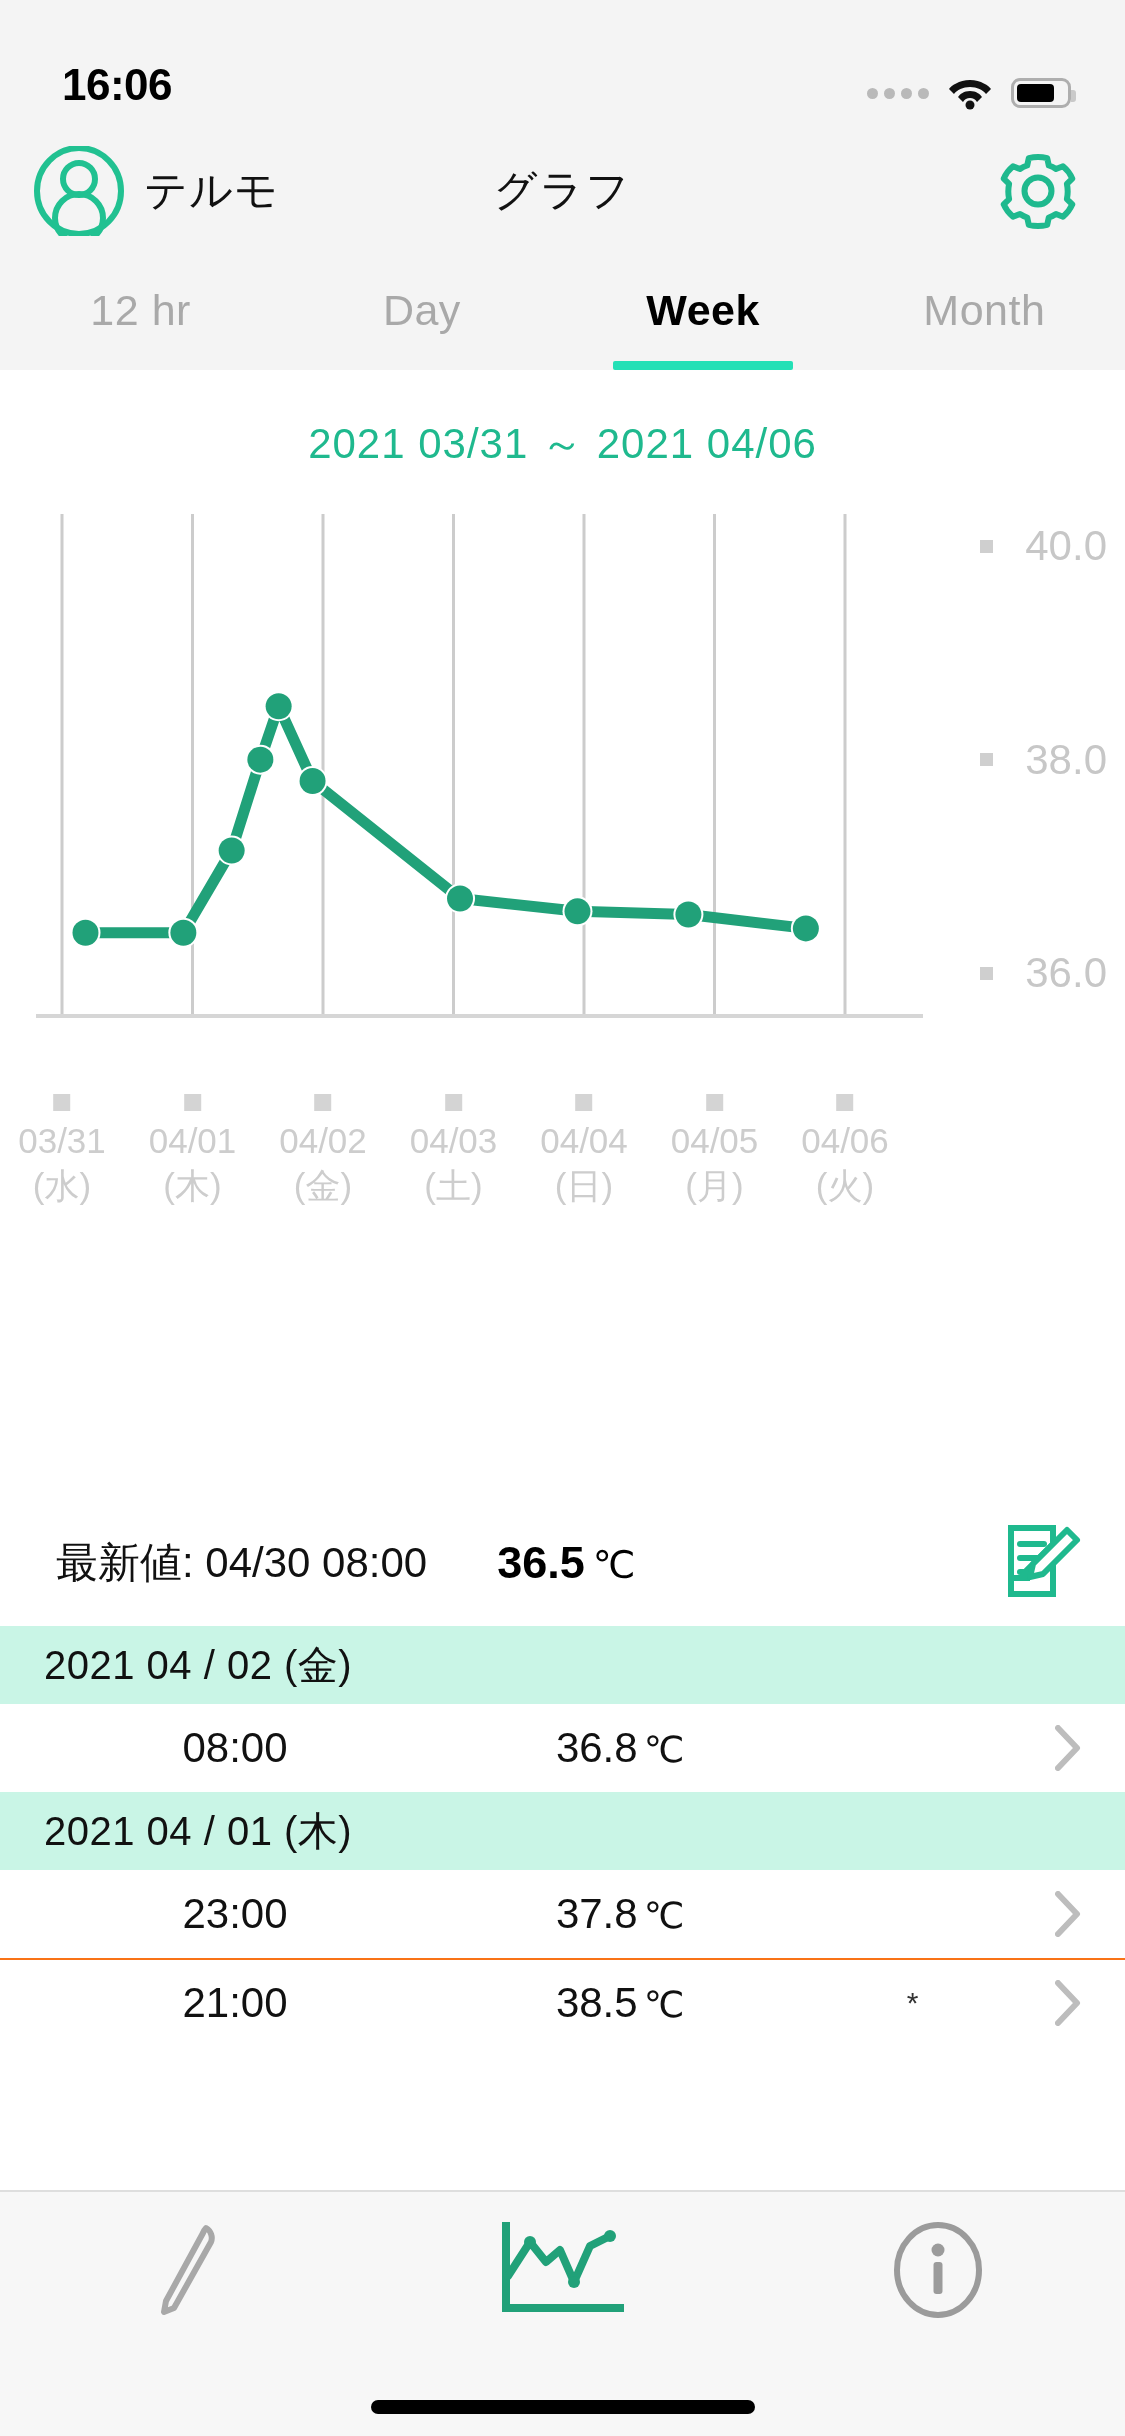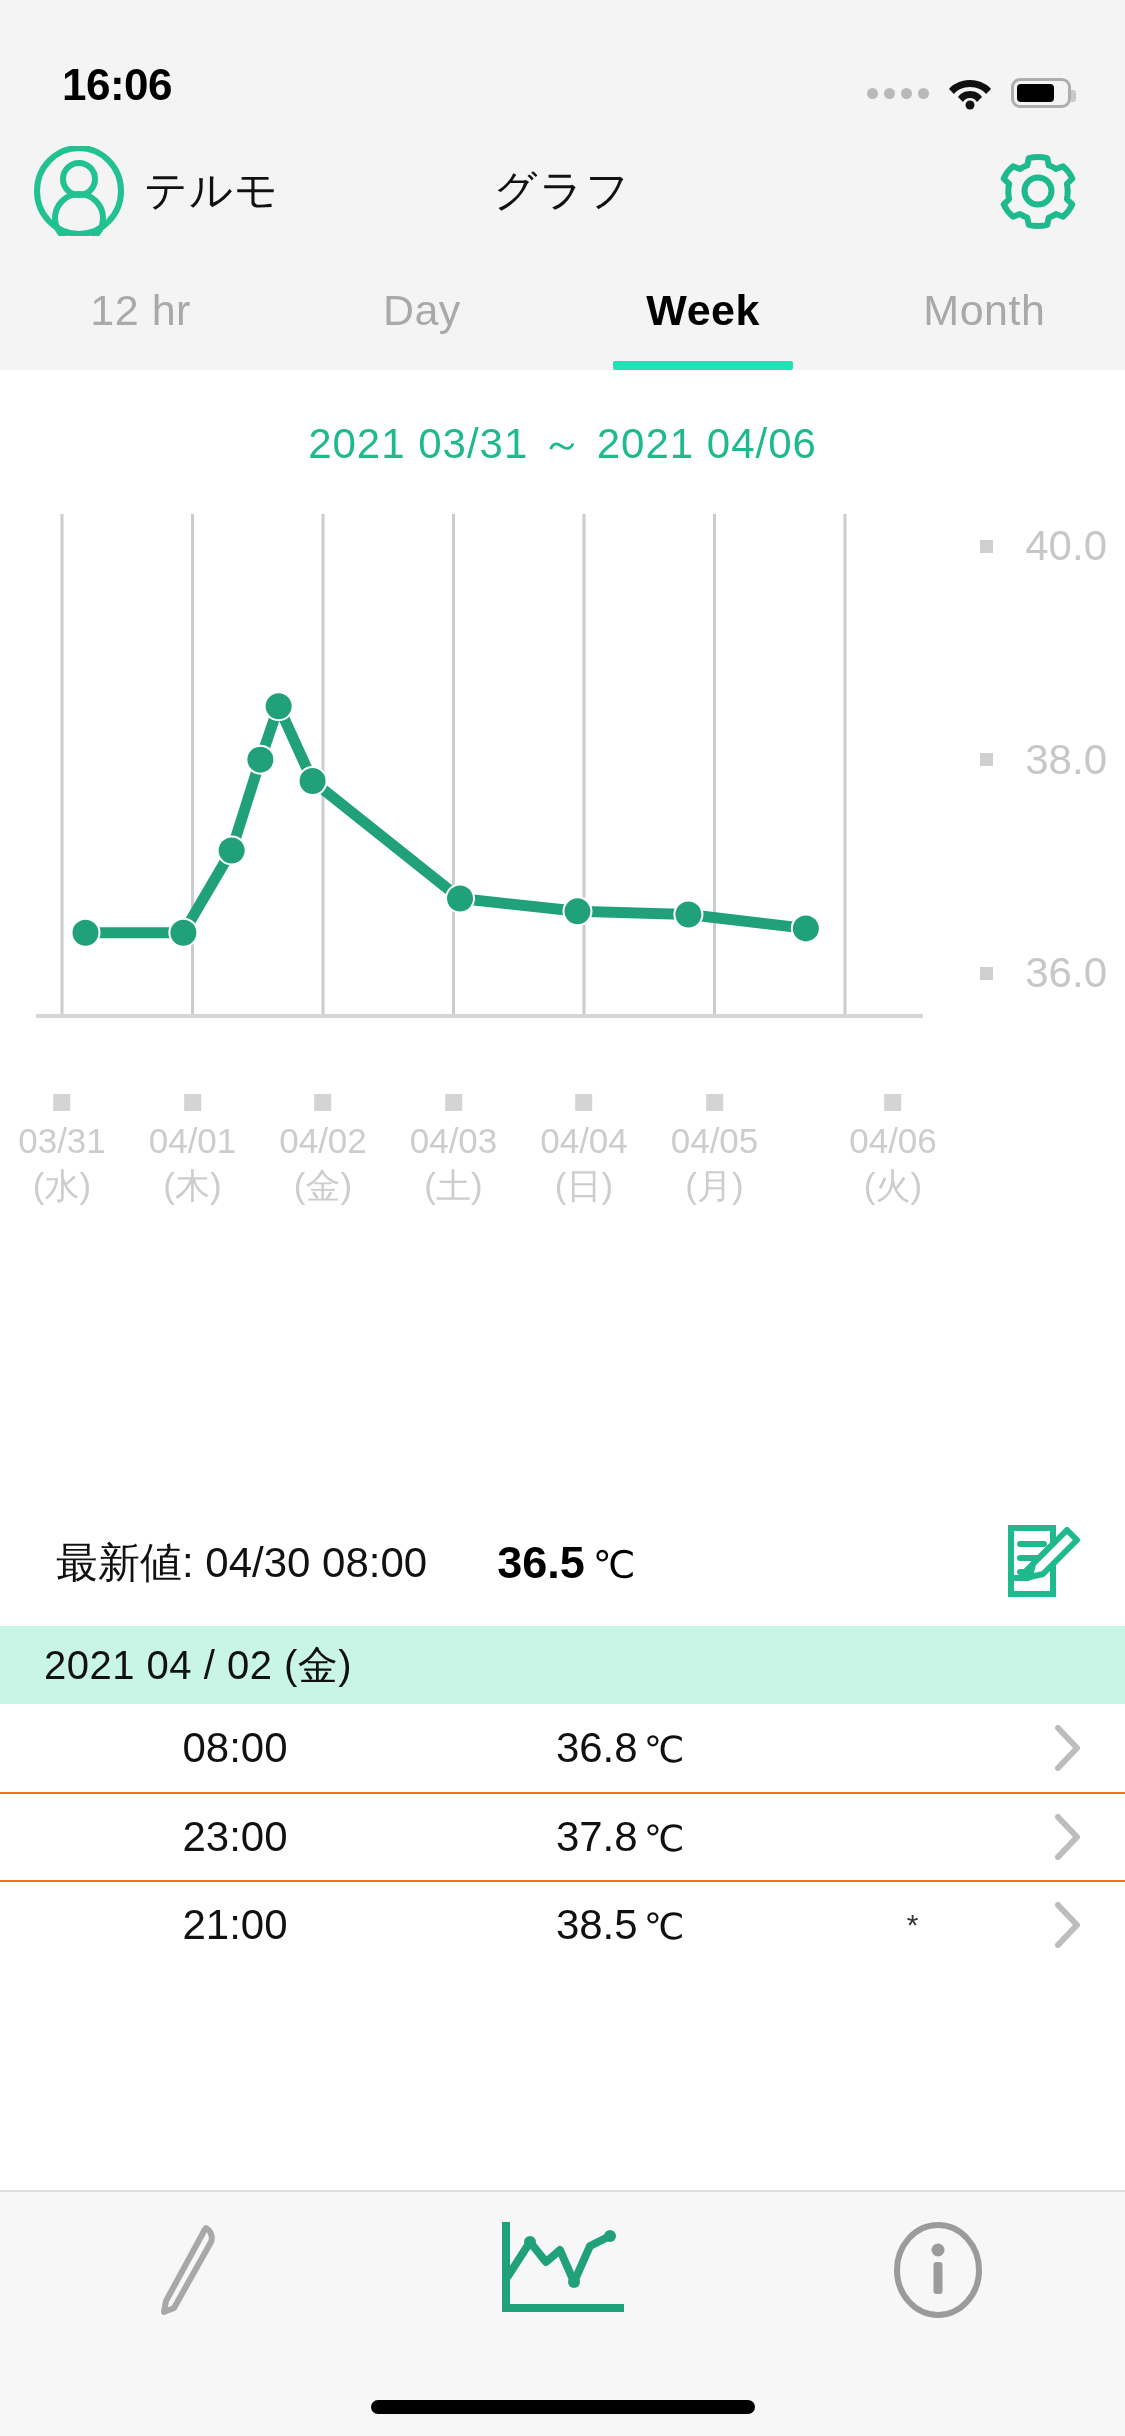--- a/index.html
+++ b/index.html
@@ -252,21 +252,21 @@
         <div class="x-tick" style="left: 584px;">
           <span class="sq"></span>
           <div>04/04</div>
           <div>(日)</div>
         </div>
         <div class="x-tick" style="left: 714.5px;">
           <span class="sq"></span>
           <div>04/05</div>
           <div>(月)</div>
         </div>
-        <div class="x-tick" style="left: 893px;">
+        <div class="x-tick" style="left: 845px;">
           <span class="sq"></span>
           <div>04/06</div>
           <div>(火)</div>
         </div>
       </div>
   </div>
 
   <div class="latest-row">
     <span class="latest-label"><span>最新値:</span>&nbsp;<span>04/30 08:00</span></span>
     <span class="latest-temp"><span>36.5</span><span class="unit">℃</span></span>
@@ -287,20 +287,23 @@
         <span>2021 04 / 02 (金)</span>
       </div>
       <div class="entry">
         <div class="entry-time">08:00</div>
         <div class="entry-temp"><span>36.8</span><span class="unit">℃</span></div>
         <div class="entry-note"></div>
         <span class="chev"><svg viewBox="0 0 26 46" width="26" height="46">
             <path d="M3 3 L22 23 L3 43" fill="none" stroke="#bdbdbd" stroke-width="6" stroke-linecap="round" stroke-linejoin="round"></path>
           </svg></span>
       </div>
+      <div class="group-header">
+        <span>2021 04 / 01 (木)</span>
+      </div>
       <div class="entry">
         <div class="entry-time">23:00</div>
         <div class="entry-temp"><span>37.8</span><span class="unit">℃</span></div>
         <div class="entry-note"></div>
         <span class="chev"><svg viewBox="0 0 26 46" width="26" height="46">
             <path d="M3 3 L22 23 L3 43" fill="none" stroke="#bdbdbd" stroke-width="6" stroke-linecap="round" stroke-linejoin="round"></path>
           </svg></span>
       </div>
       <div class="entry">
         <div class="entry-time">21:00</div>

